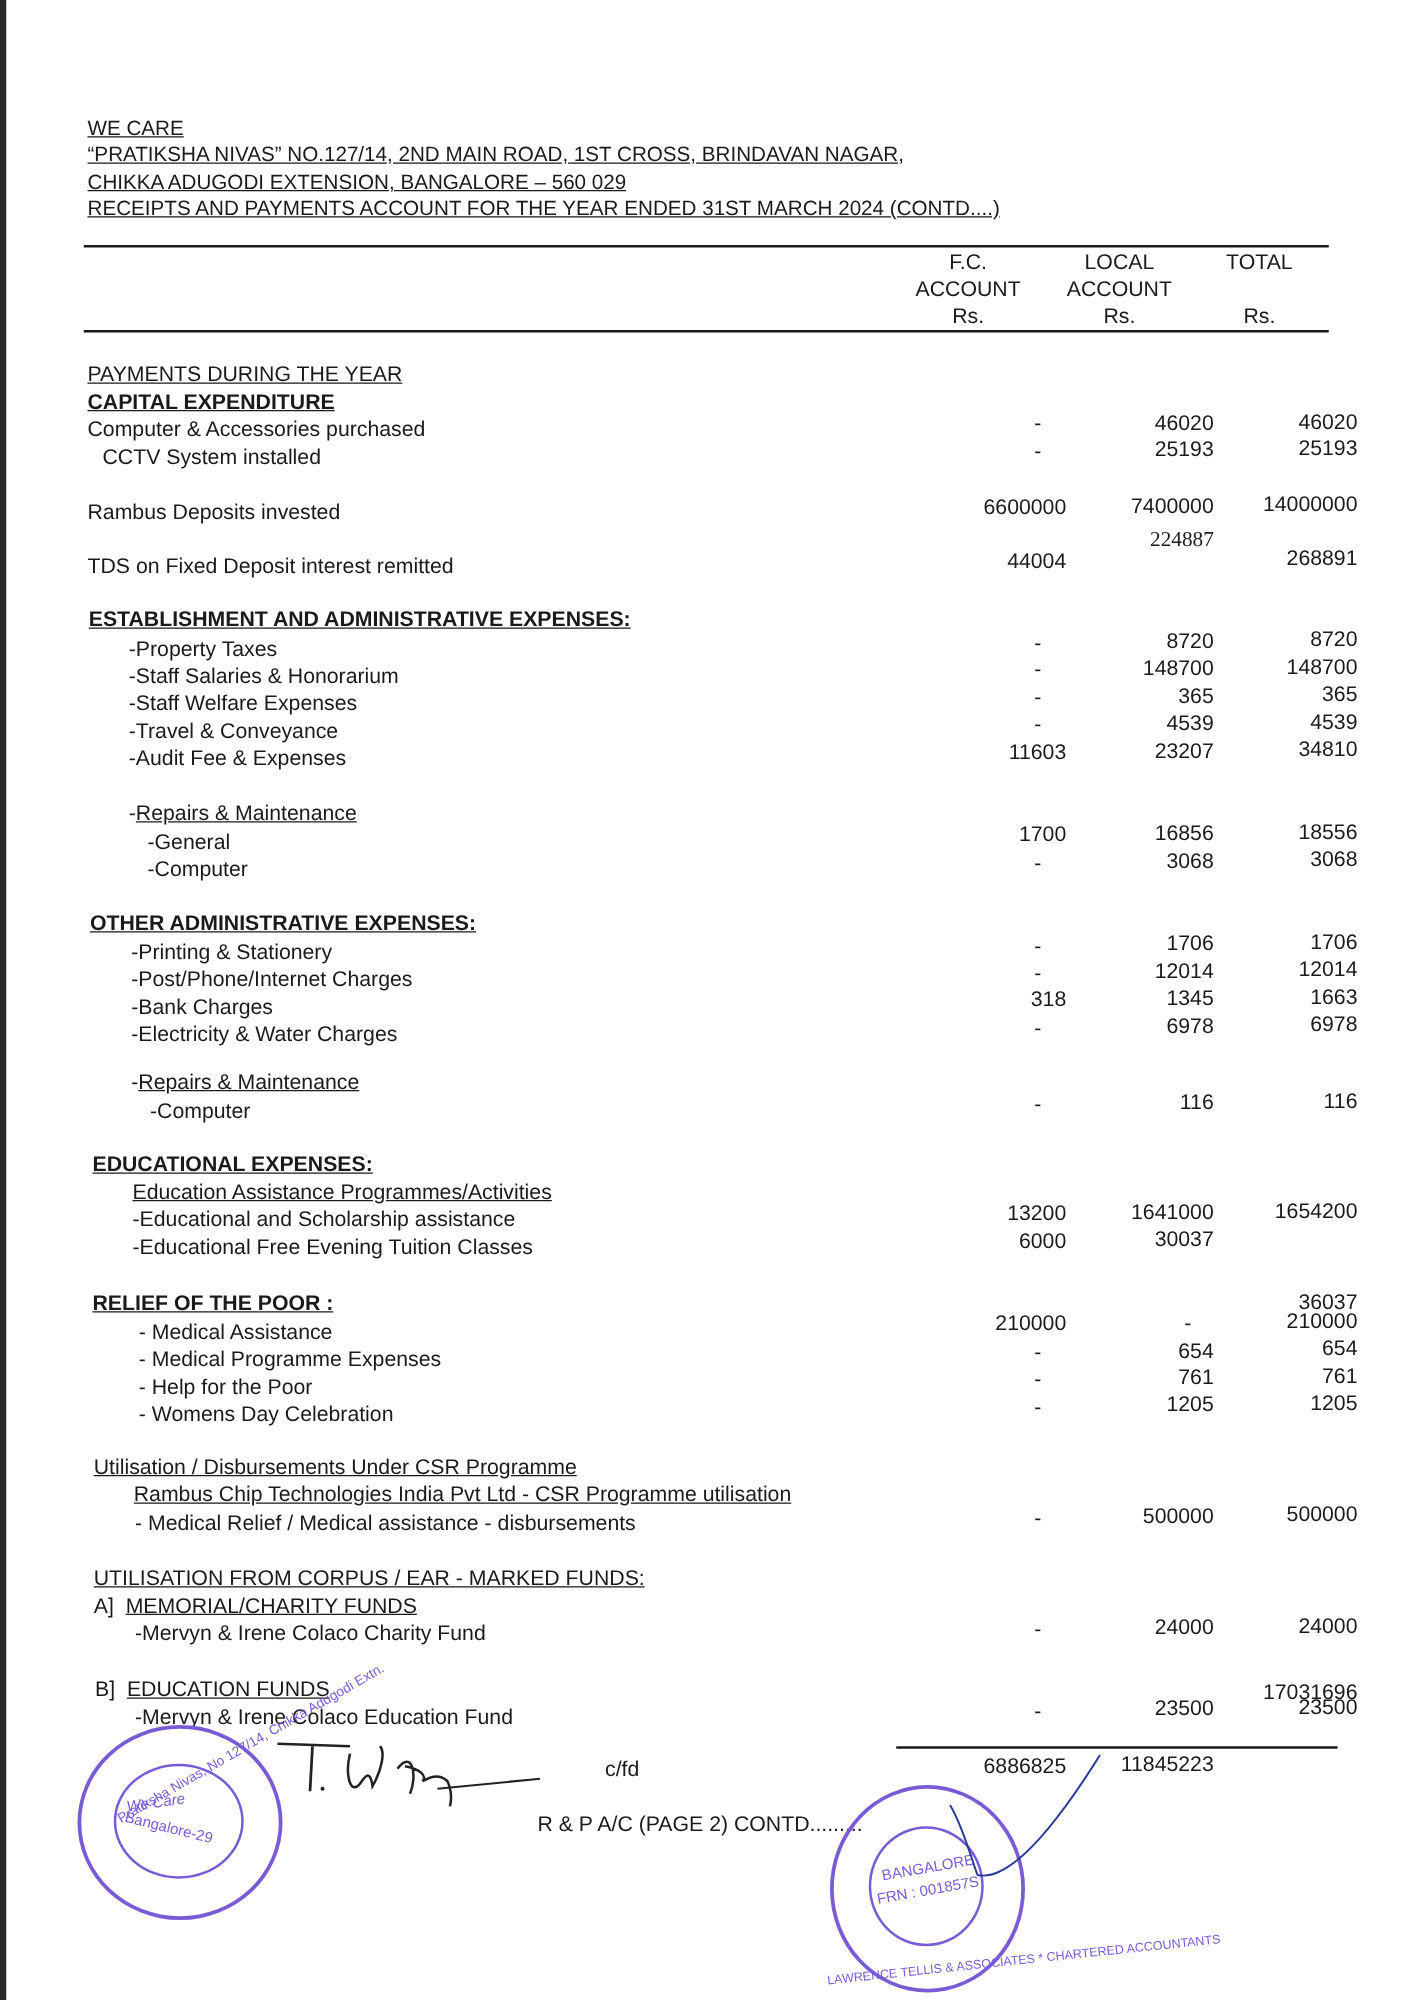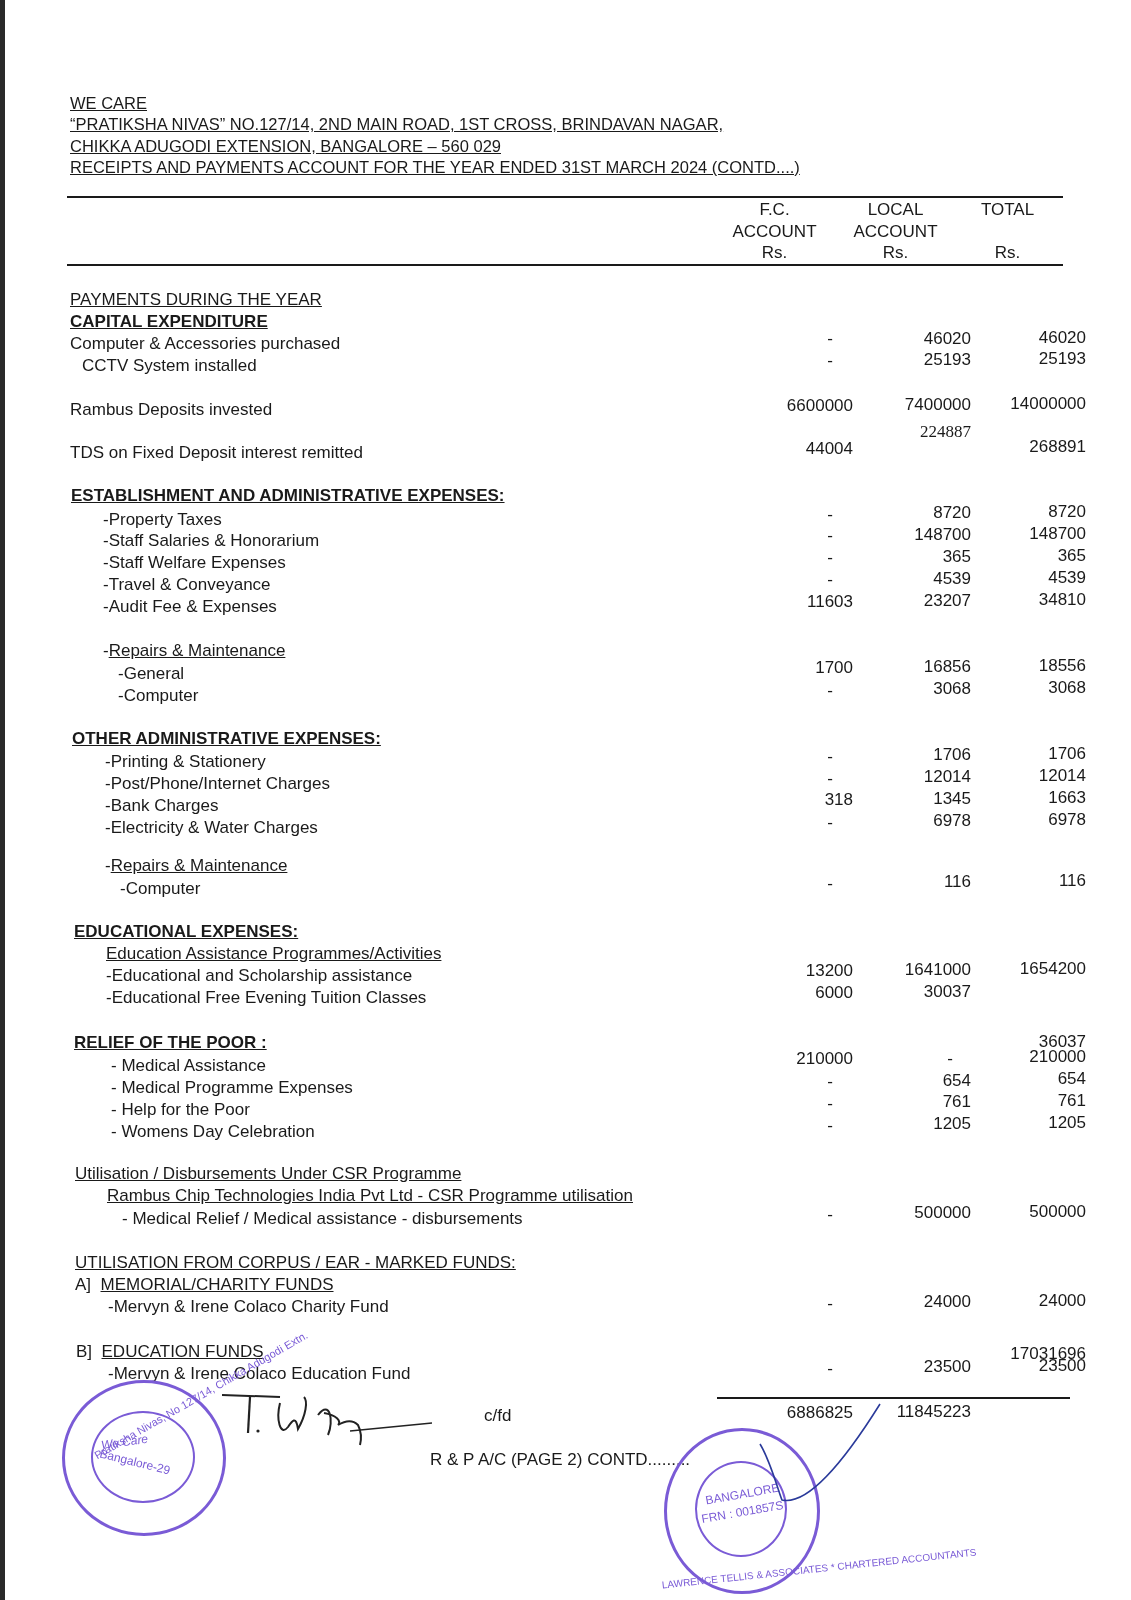--- a/index.html
+++ b/index.html
@@ -175,21 +175,21 @@
 <div class="num tc" style="top:1091px;">761</div>
 
 <div class="txt" style="left:111px; top:1122px;">- Womens Day Celebration</div>
 <div class="num fc dash" style="top:1116px;">-</div>
 <div class="num lc" style="top:1114px;">1205</div>
 <div class="num tc" style="top:1113px;">1205</div>
 
 <div class="txt u" style="left:75px; top:1164px;">Utilisation / Disbursements Under CSR Programme</div>
 <div class="txt u" style="left:107px; top:1186px;">Rambus Chip Technologies India Pvt Ltd - CSR Programme utilisation</div>
 
-<div class="txt" style="left:108px; top:1209px;margin-left:14px;">- Medical Relief / Medical assistance - disbursements</div>
+<div class="txt" style="left:108px; top:1209px;">- Medical Relief / Medical assistance - disbursements</div>
 <div class="num fc dash" style="top:1205px;">-</div>
 <div class="num lc" style="top:1203px;">500000</div>
 <div class="num tc" style="top:1202px;">500000</div>
 
 <div class="txt u" style="left:75px; top:1253px;">UTILISATION FROM CORPUS / EAR - MARKED FUNDS:</div>
 <div class="txt" style="left:75px; top:1275px;"><span>A]</span>&nbsp;&nbsp;<span class="u">MEMORIAL/CHARITY FUNDS</span></div>
 
 <div class="txt" style="left:108px; top:1297px;">-Mervyn &amp; Irene Colaco Charity Fund</div>
 <div class="num fc dash" style="top:1294px;">-</div>
 <div class="num lc" style="top:1292px;">24000</div>

